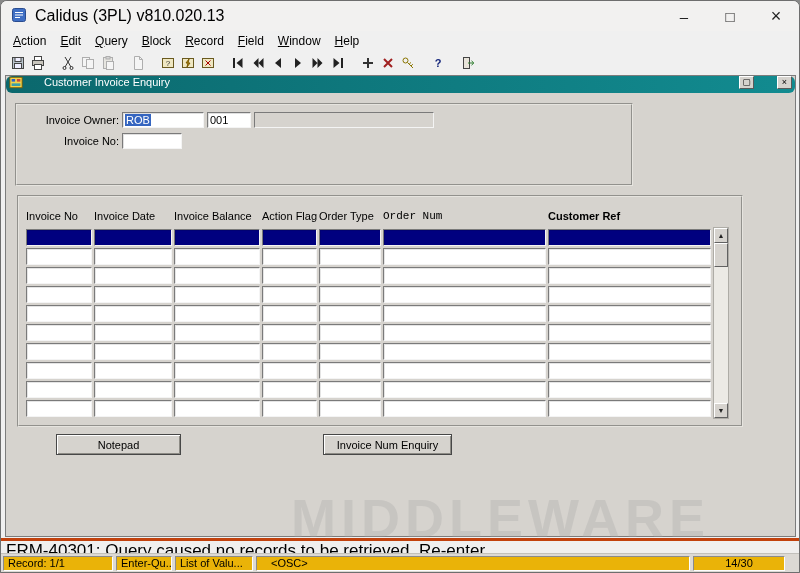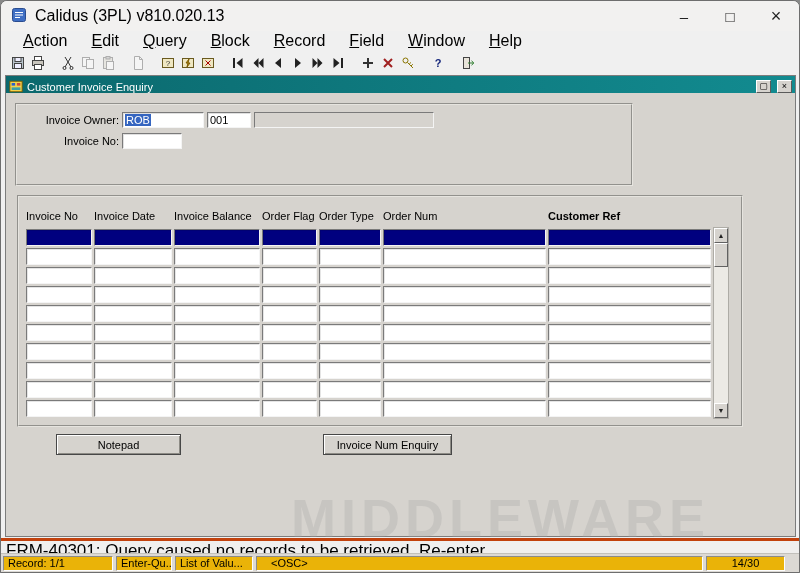--- a/index.html
+++ b/index.html
@@ -9,33 +9,33 @@
     background:#f0f0f0; border:1px solid #6e6e6e; border-radius:7px 7px 0 0;
     overflow:hidden; font-family:"Liberation Sans","DejaVu Sans",sans-serif; font-size:12px; color:#000;
   }
   
   .titlebar { height:30px; display:flex; align-items:center; gap:8px; padding-left:10px; background:#f2f1f0; }
   .titlebar .title { font-size:16px; }
   .win-controls { margin-left:auto; display:flex; height:30px; }
   .wc { width:46px; height:30px; display:flex; align-items:center; justify-content:center; font-size:15px; color:#222; }
   
   .menubar { height:20px; display:flex; align-items:center; padding-left:5px; background:#f0f0f0; }
-  .menu-item { display:inline-block; padding:1px 7px; font-size:16px;margin-left:10px; }
+  .menu-item { display:inline-block; padding:1px 7px; font-size:12px; }
   .menu-item::first-letter { text-decoration:underline; }
   
   .toolbar { height:23px; display:flex; align-items:center; padding-left:7px; background:#f0f0f0; }
   .tb { width:20px; height:19px; display:flex; align-items:center; justify-content:center; }
   .tb.disabled { opacity:.38; }
   .tb-gap { width:10px; }
   .tb svg { stroke-width:1; }
   
   .mdi-child { position:absolute; left:4px; top:74px; width:791px; height:462px;
     border:1px solid #7c7c7c; background:#d6d3ce; }
   .mdi-title { height:17px; background:linear-gradient(90deg,#0b686d,#128b90);
-    display:flex; align-items:flex-end; color:#fff; font-size:11px; padding:0 3px; gap:4px; }
+    display:flex; align-items:flex-start; color:#fff; font-size:11px; padding:0 3px; gap:21px;border-radius:6px; }
   .mdi-title .spacer { flex:1; }
   .mdi-btn { width:15px; height:13px; background:#d6d3ce; border:1px solid; border-color:#fff #5a5a5a #5a5a5a #fff;
     color:#000; font-size:9px; line-height:11px; display:flex; align-items:center; justify-content:center; margin-left:2px; }
   .cyan { height:18px; background:#00e9e9; display:flex; align-items:center; font-size:11px; padding:0 8px; color:#00232b; }
   .cyan .lv { margin-right:5px; }
   .cyan .gap { width:16px; }
   .cyan .date { margin-left:auto; }
   .cyan .prog { margin-left:44px; white-space:pre; }
   .content { position:relative; height:426px; }
   
@@ -276,23 +276,23 @@
               <span></span>
             </span>
         </div>
       </div>
 
       <div class="table-box">
         <div class="thead">
             <span style="width: 66px;">Invoice No</span>
             <span style="width: 78px;">Invoice Date</span>
             <span style="width: 86px;">Invoice Balance</span>
-            <span style="width: 55px;">Order Flag</span>
+            <span style="width: 55px;">Action Flag</span>
             <span style="width: 62px;">Order Type</span>
-            <span style="width: 163px;">Order Num</span>
+            <span style="width: 163px; font-family: Liberation Mono, monospace;">Order Num</span>
             <span style="width: 163px; font-weight: bold;">Customer Ref</span>
           </div>
         <div class="tbody">
             <div class="trow sel">
               <span class="tc" style="width: 66px;"></span>
               <span class="tc" style="width: 78px;"></span>
               <span class="tc" style="width: 86px;"></span>
               <span class="tc" style="width: 55px;"></span>
               <span class="tc" style="width: 62px;"></span>
               <span class="tc" style="width: 163px;"></span>
@@ -394,16 +394,16 @@
 
   <div class="msgline">FRM-40301:  Query caused no records to be retrieved. Re-enter.</div>
 
   <div class="watermark">MIDDLEWARE</div>
 
   <div class="statusbar">
       <span class="sb-seg" style="width: 110px;">Record: 1/1</span>
       <span class="sb-seg" style="width: 56px;">Enter-Qu...</span>
       <span class="sb-seg" style="width: 78px;">List of Valu...</span>
       <span class="sb-seg" style="flex: 1 1 0%; padding-left: 14px;">&lt;OSC&gt;</span>
-      <span class="sb-seg" style="width: 79px; justify-content: center;">14/30</span>
+      <span class="sb-seg" style="width: 92px; justify-content: center;">14/30</span>
     </div>
 
 </div>
 
 </body></html>

